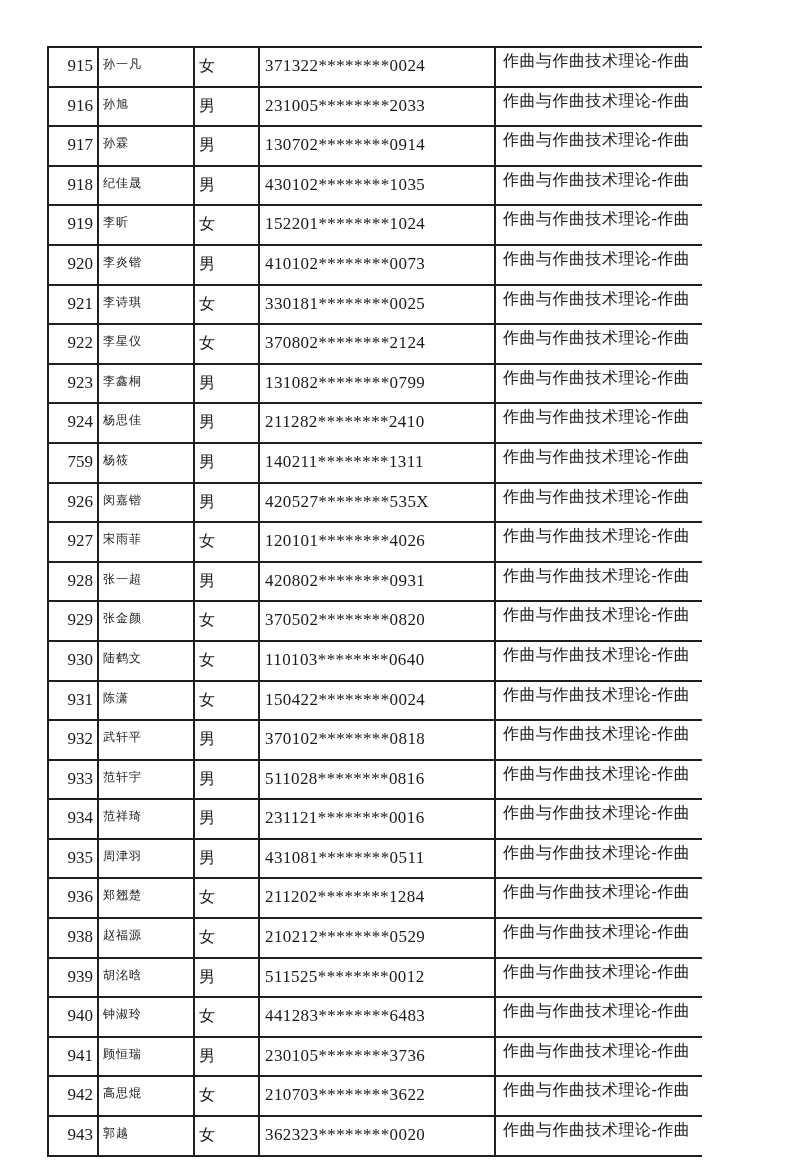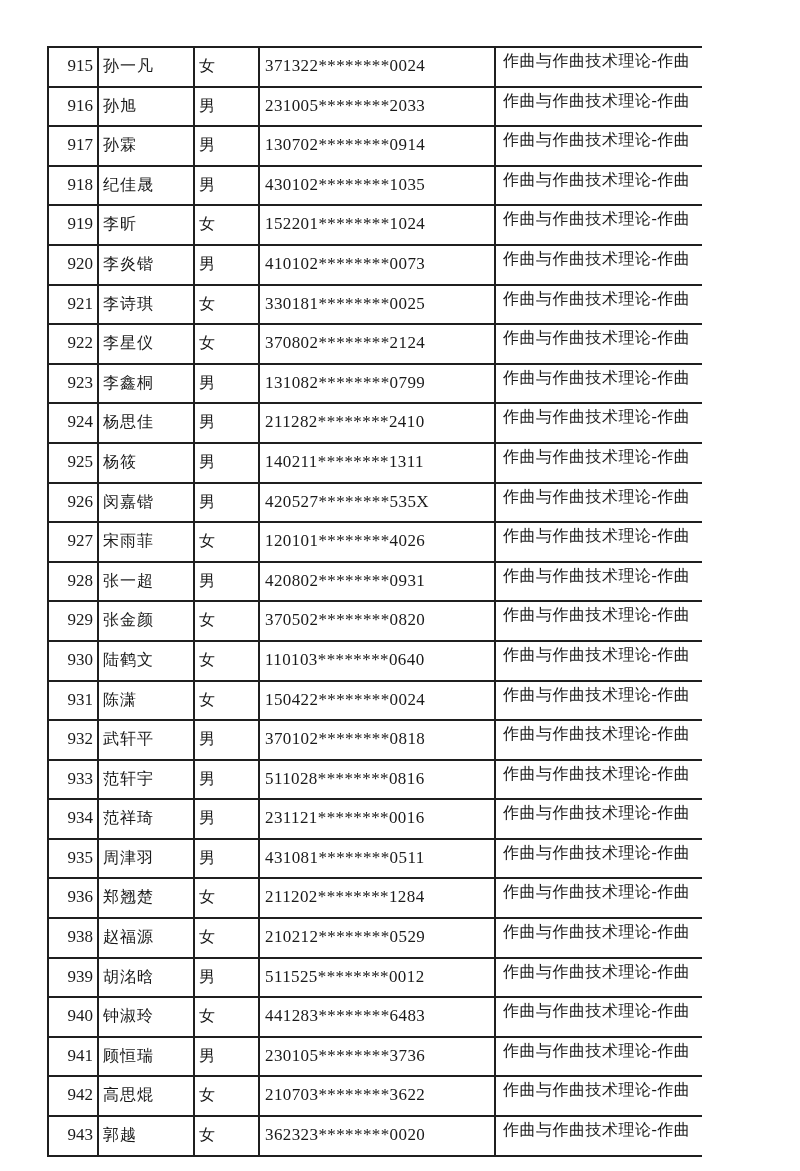--- a/index.html
+++ b/index.html
@@ -32,21 +32,21 @@
     white-space: nowrap;
     box-sizing: content-box;
   }
   td.c-num {
     text-align: right;
     padding: 8px 4px 0 0;
     font-size: 17px;
   }
   td.c-name {
     padding: 8px 0 0 4px;
-    font-size: 16px;
+    font-size: 12px;
     letter-spacing: 1px;
     margin-left: 15px;
   }
   td.c-gender {
     padding: 8px 0 0 4px;
     font-size: 16px;
   }
   td.c-id {
     padding: 8px 0 0 5px;
     font-size: 17px;
@@ -137,21 +137,21 @@
     <td class="c-major">作曲与作曲技术理论-作曲</td>
   </tr>
         <tr>
     <td class="c-num">924</td>
     <td class="c-name">杨思佳</td>
     <td class="c-gender">男</td>
     <td class="c-id">211282********2410</td>
     <td class="c-major">作曲与作曲技术理论-作曲</td>
   </tr>
         <tr>
-    <td class="c-num">925</td>
+    <td class="c-num">759</td>
     <td class="c-name">杨筱</td>
     <td class="c-gender">男</td>
     <td class="c-id">140211********1311</td>
     <td class="c-major">作曲与作曲技术理论-作曲</td>
   </tr>
         <tr>
     <td class="c-num">926</td>
     <td class="c-name">闵嘉锴</td>
     <td class="c-gender">男</td>
     <td class="c-id">420527********535X</td>

